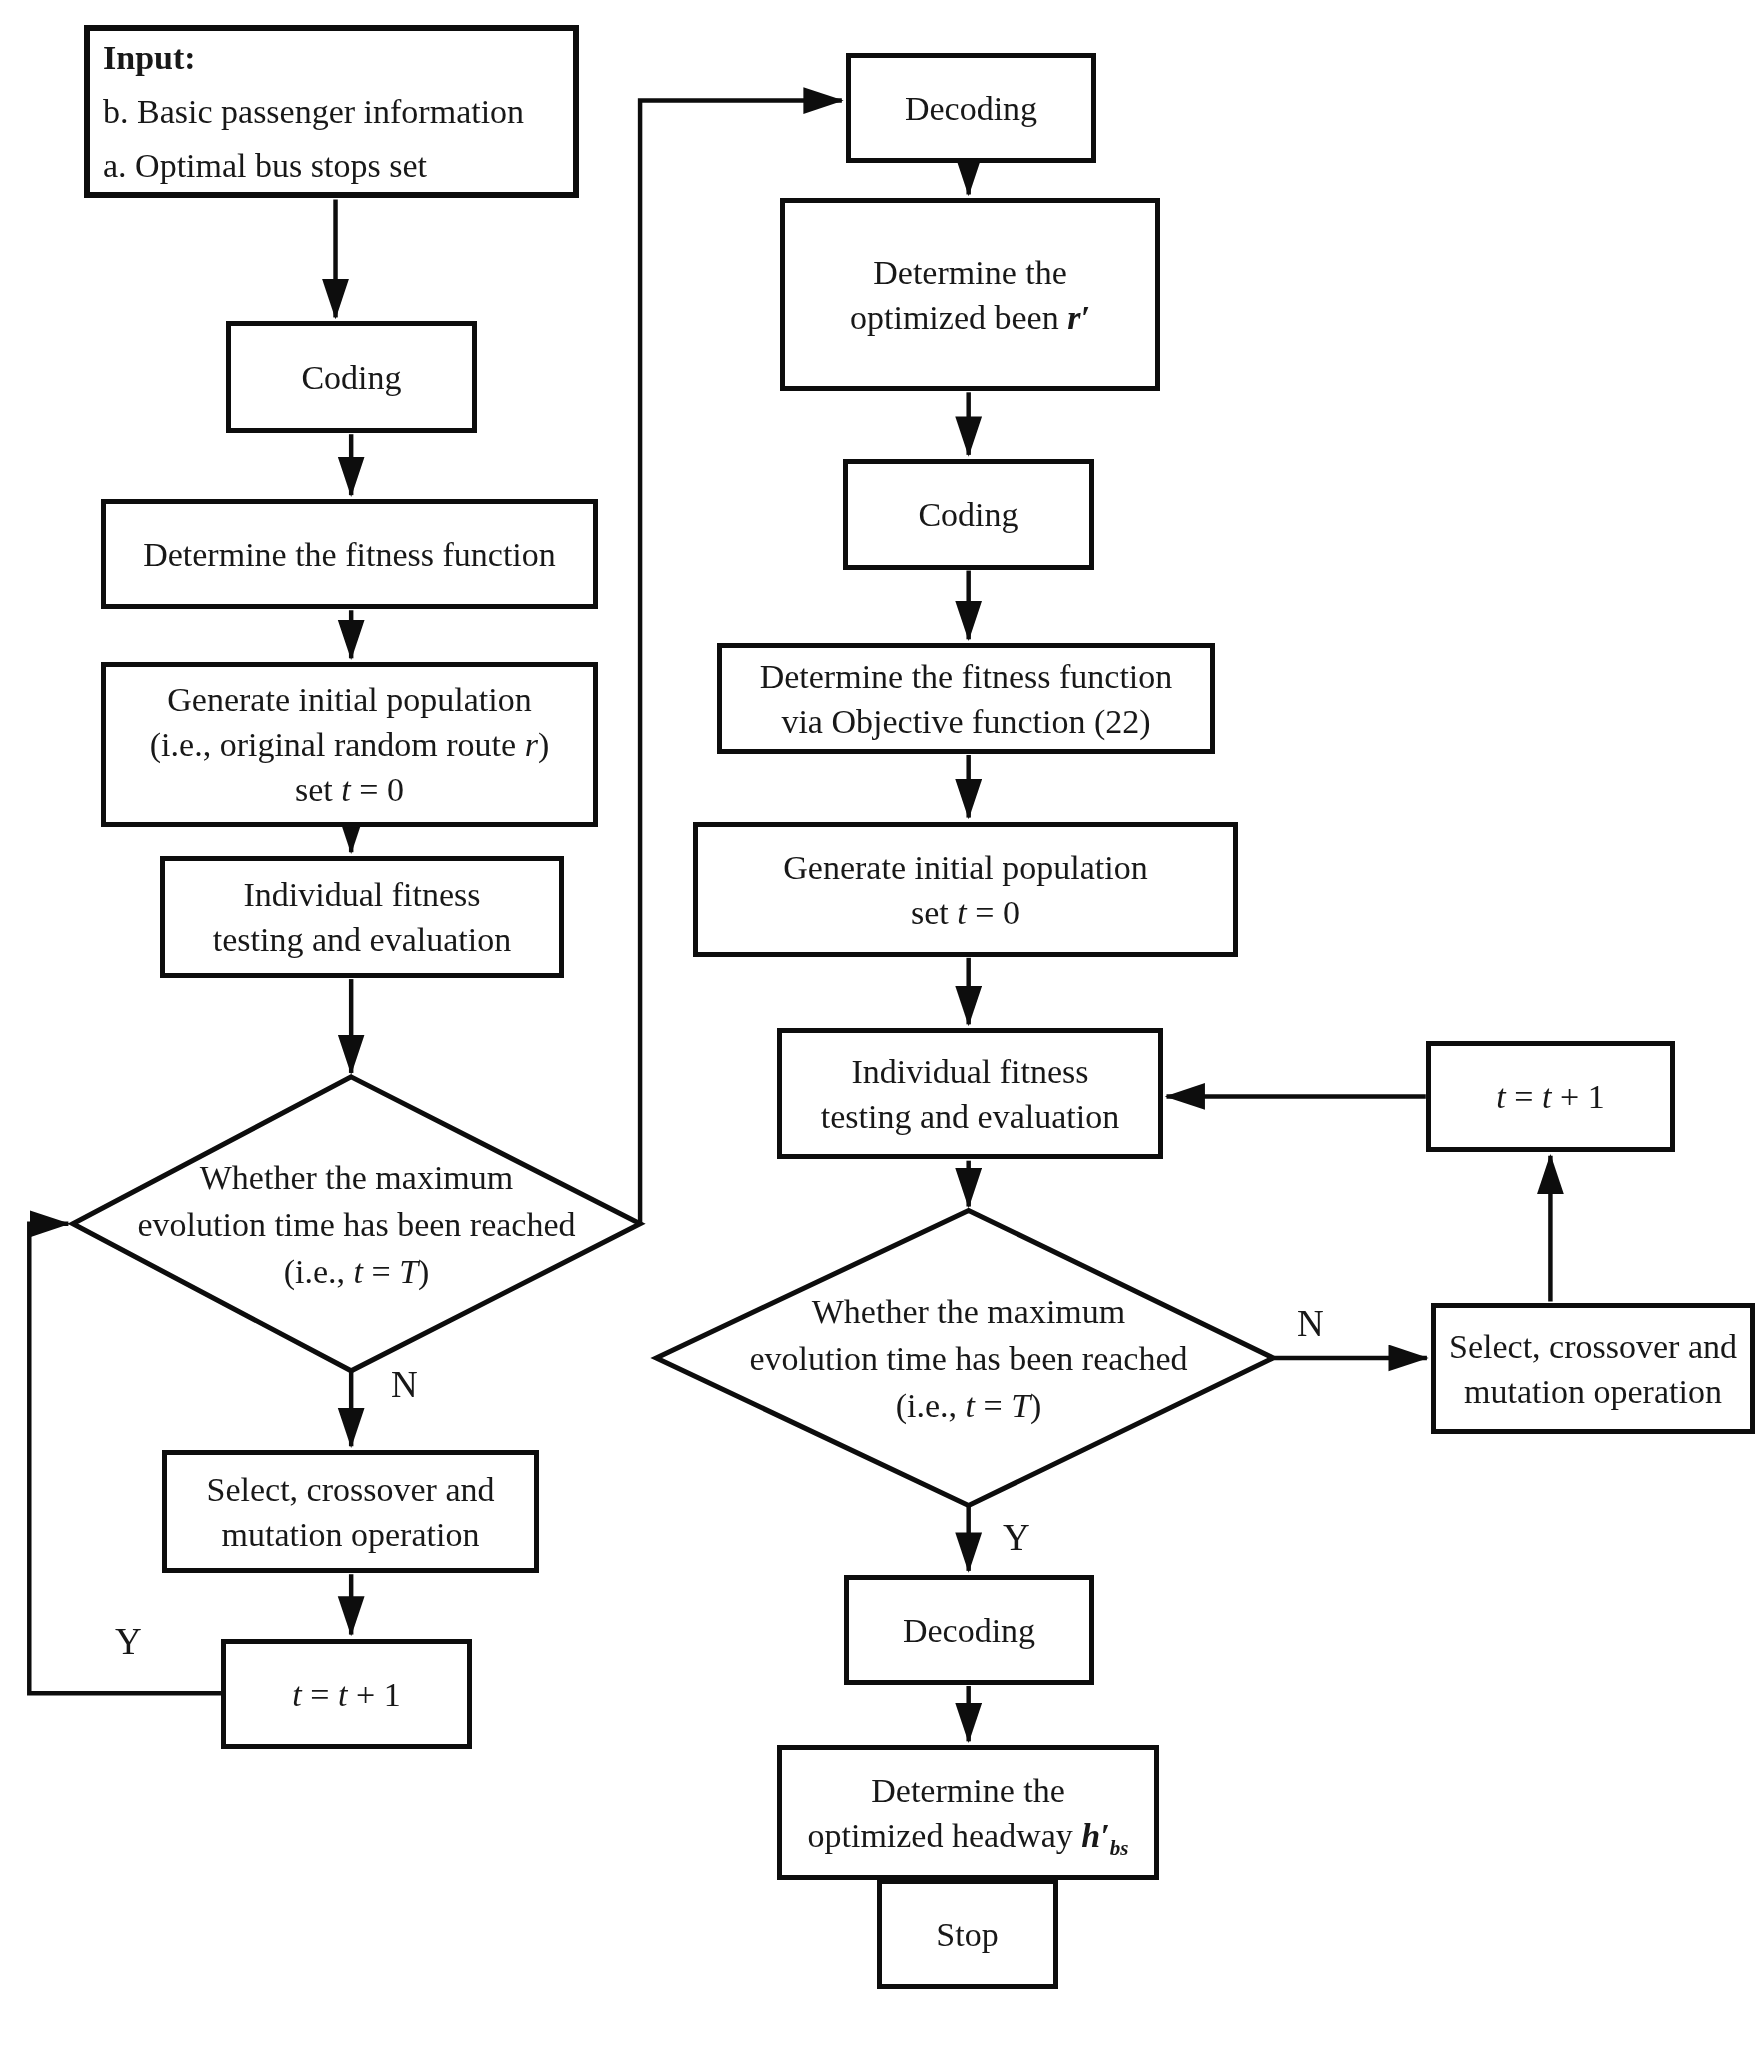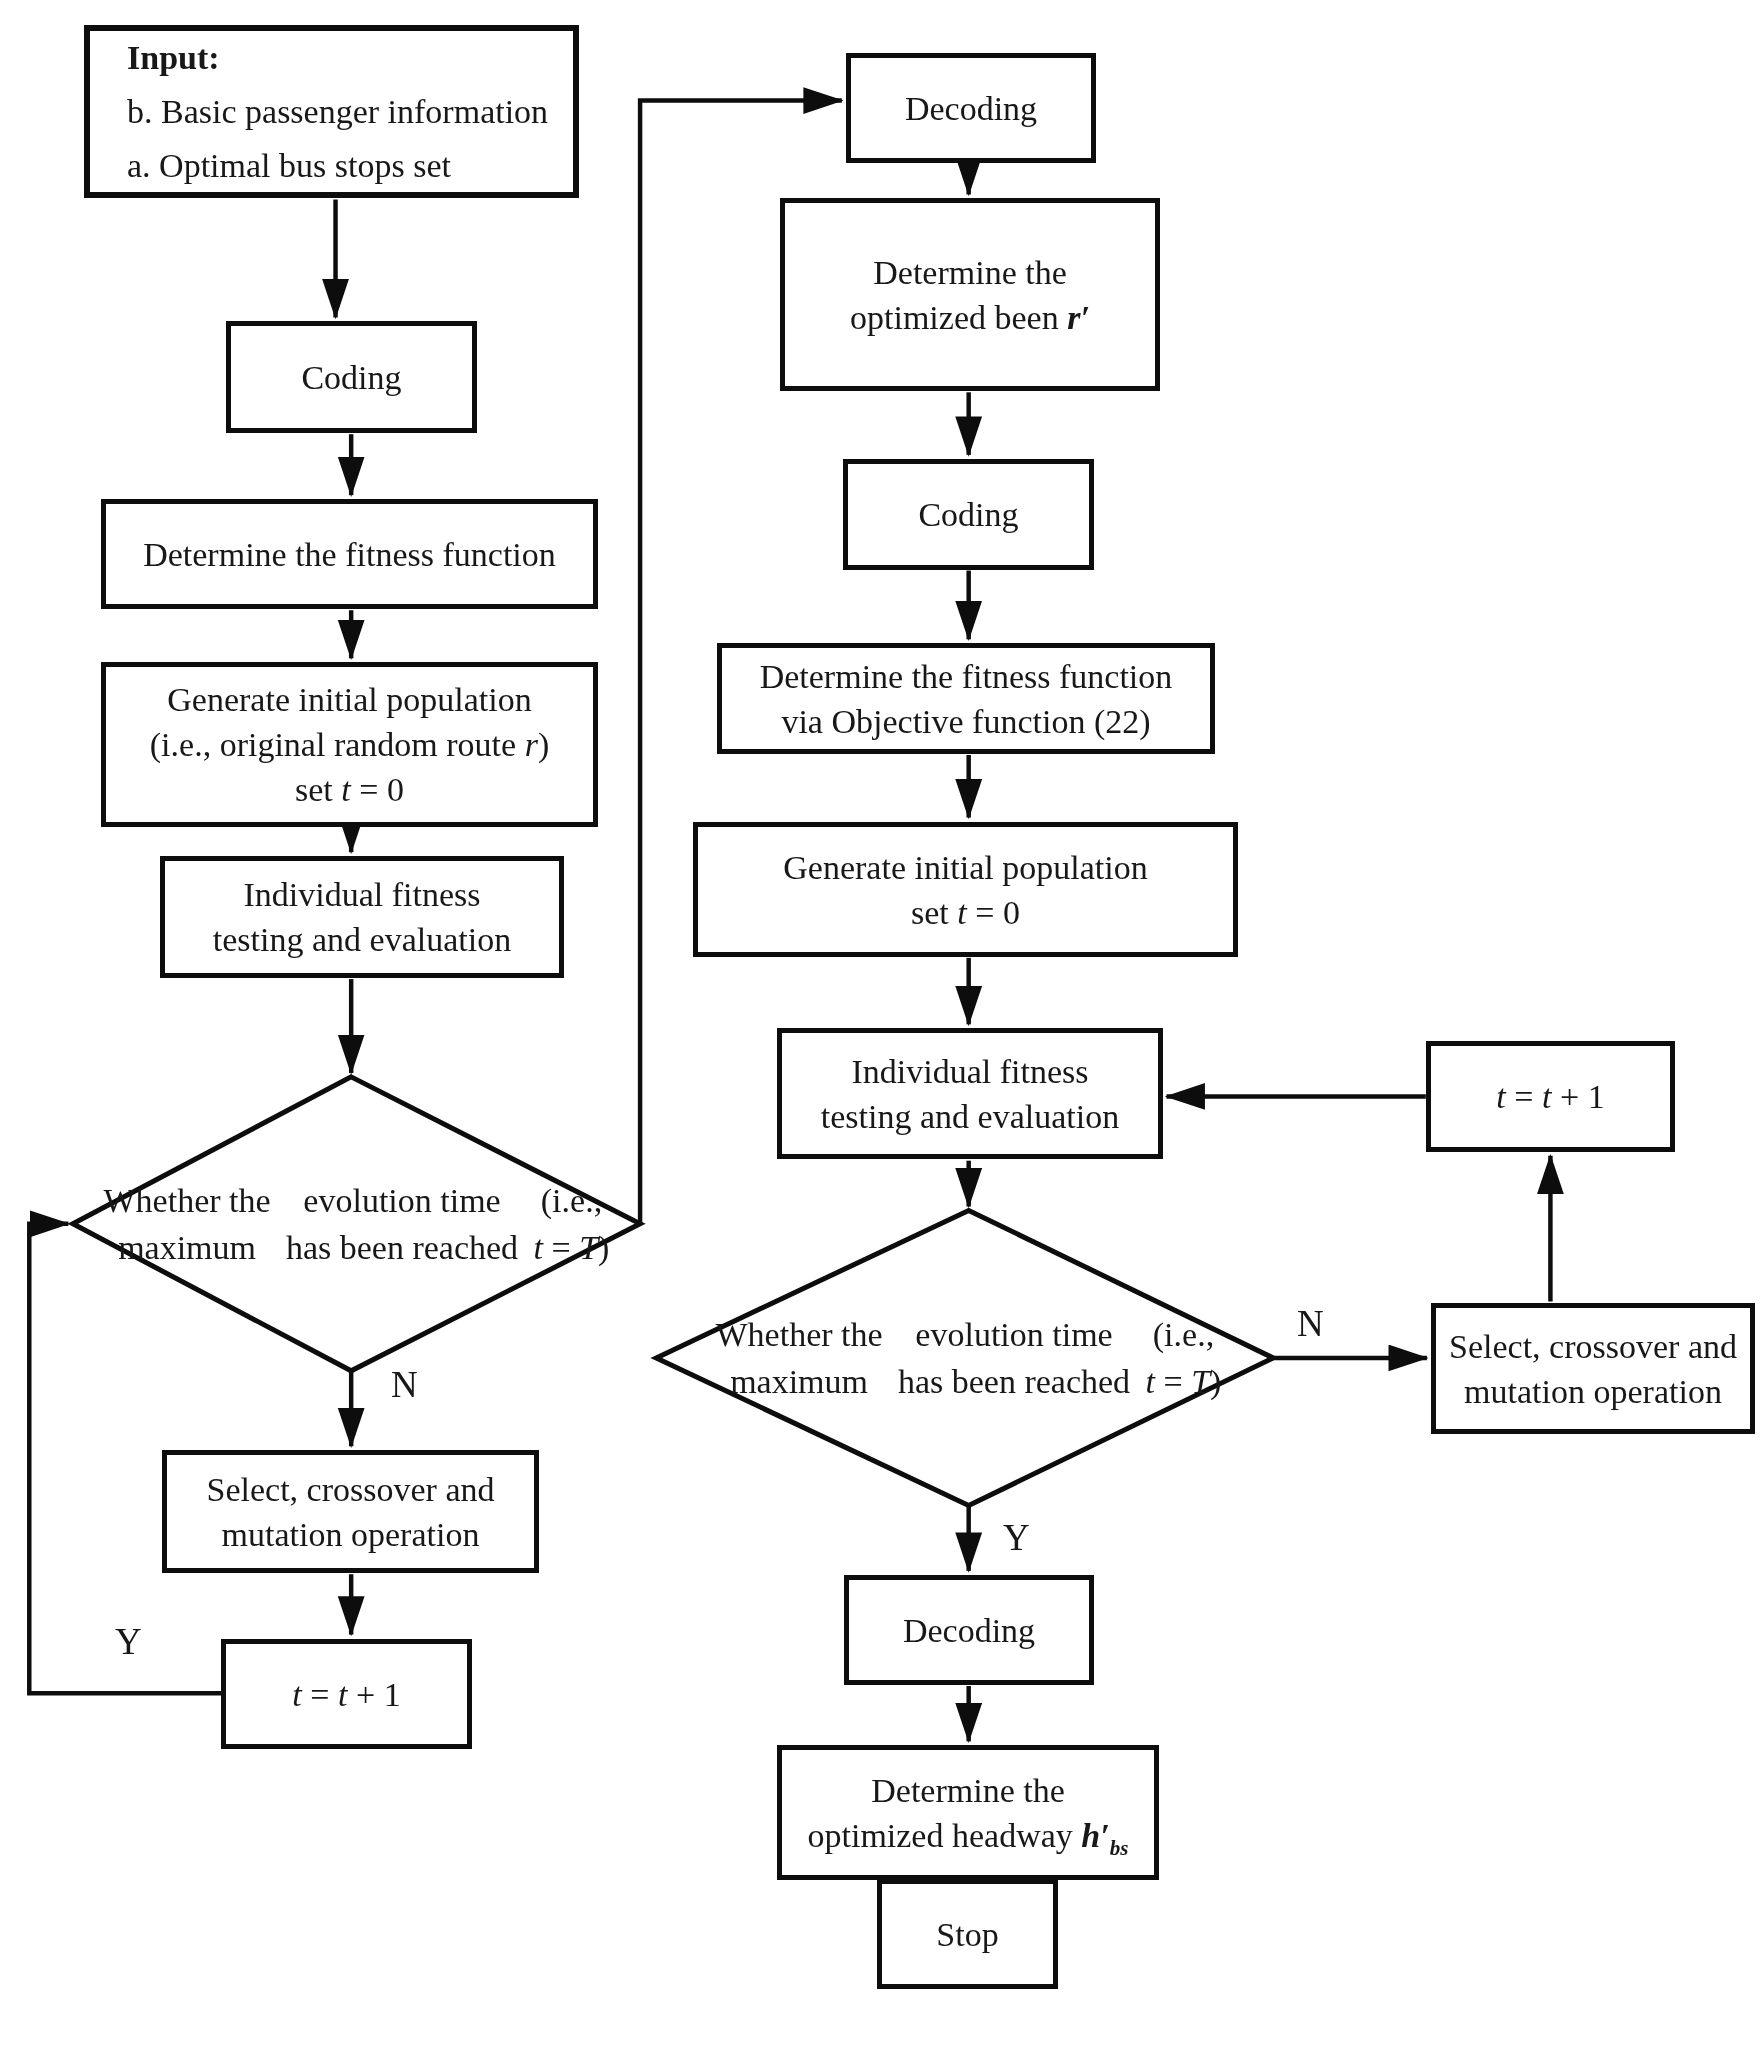--- a/index.html
+++ b/index.html
@@ -6,28 +6,28 @@
   .canvas{
     position:relative; width:1763px; height:2066px; background:#ffffff;
     font-family:"Liberation Serif", serif; color:#111;
   }
   .node{
     position:absolute; box-sizing:border-box; border:5.6px solid #0d0d0d; background:#fff;
     display:flex; flex-direction:column; align-items:center; justify-content:center;
     text-align:left; font-size:34px; line-height:45px; color:#181818;
   }
   .node .ln{display:block; white-space:nowrap;}
-  .input-box{align-items:flex-start; text-align:left; padding-left:37px; line-height:54px; border-width:6.7px;}
+  .input-box{align-items:flex-start; text-align:left; padding-left:13px; line-height:54px; border-width:6.7px;}
   .bold{font-weight:bold;}
   .mvar{font-style:italic;}
   .bvar{font-style:italic; font-weight:bold;}
   sub{font-size:0.62em; line-height:0;}
   .dtext{
-    position:absolute; display:flex; flex-direction:row; align-items:center; justify-content:center;
-    text-align:center; font-size:34px; line-height:47px; color:#181818;gap:11px;
+    position:absolute; display:flex; flex-direction:column; align-items:center; justify-content:center;
+    text-align:center; font-size:34px; line-height:47px; color:#181818;
   }
   .flabel{position:absolute; font-size:37px; color:#181818;}
   .wires{position:absolute; left:0; top:0; width:1763px; height:2066px;}
 </style>
 </head>
 <body>
 
 <div class="canvas">
 
   <svg class="wires" viewBox="0 0 3154 3697">

